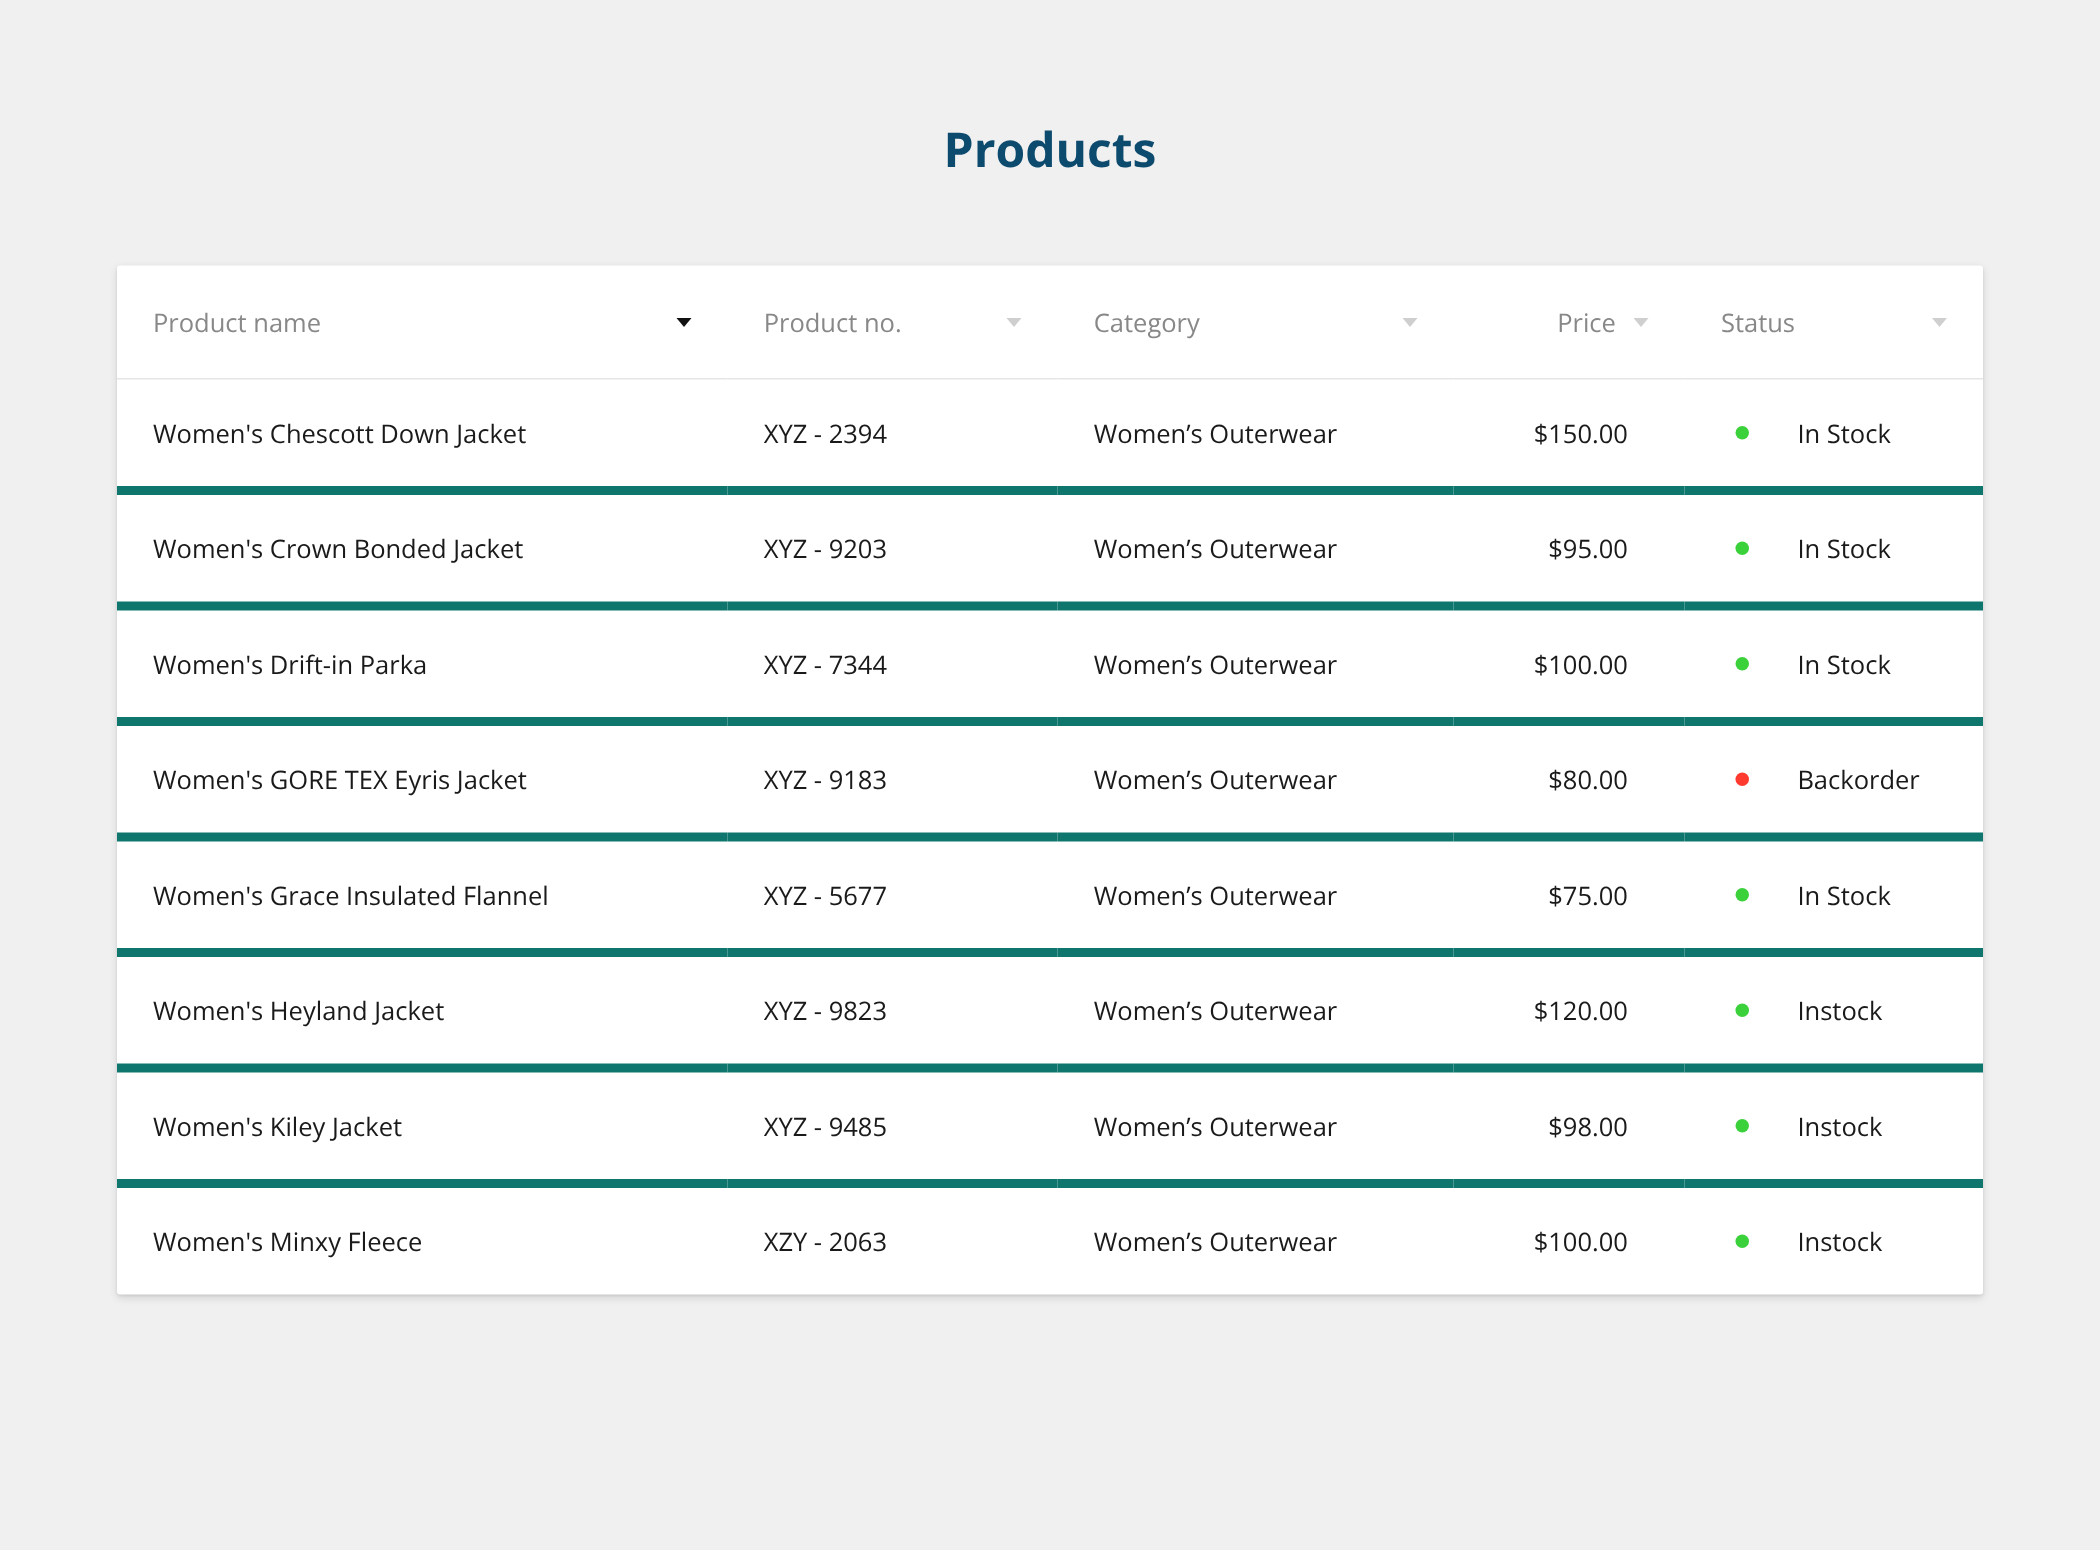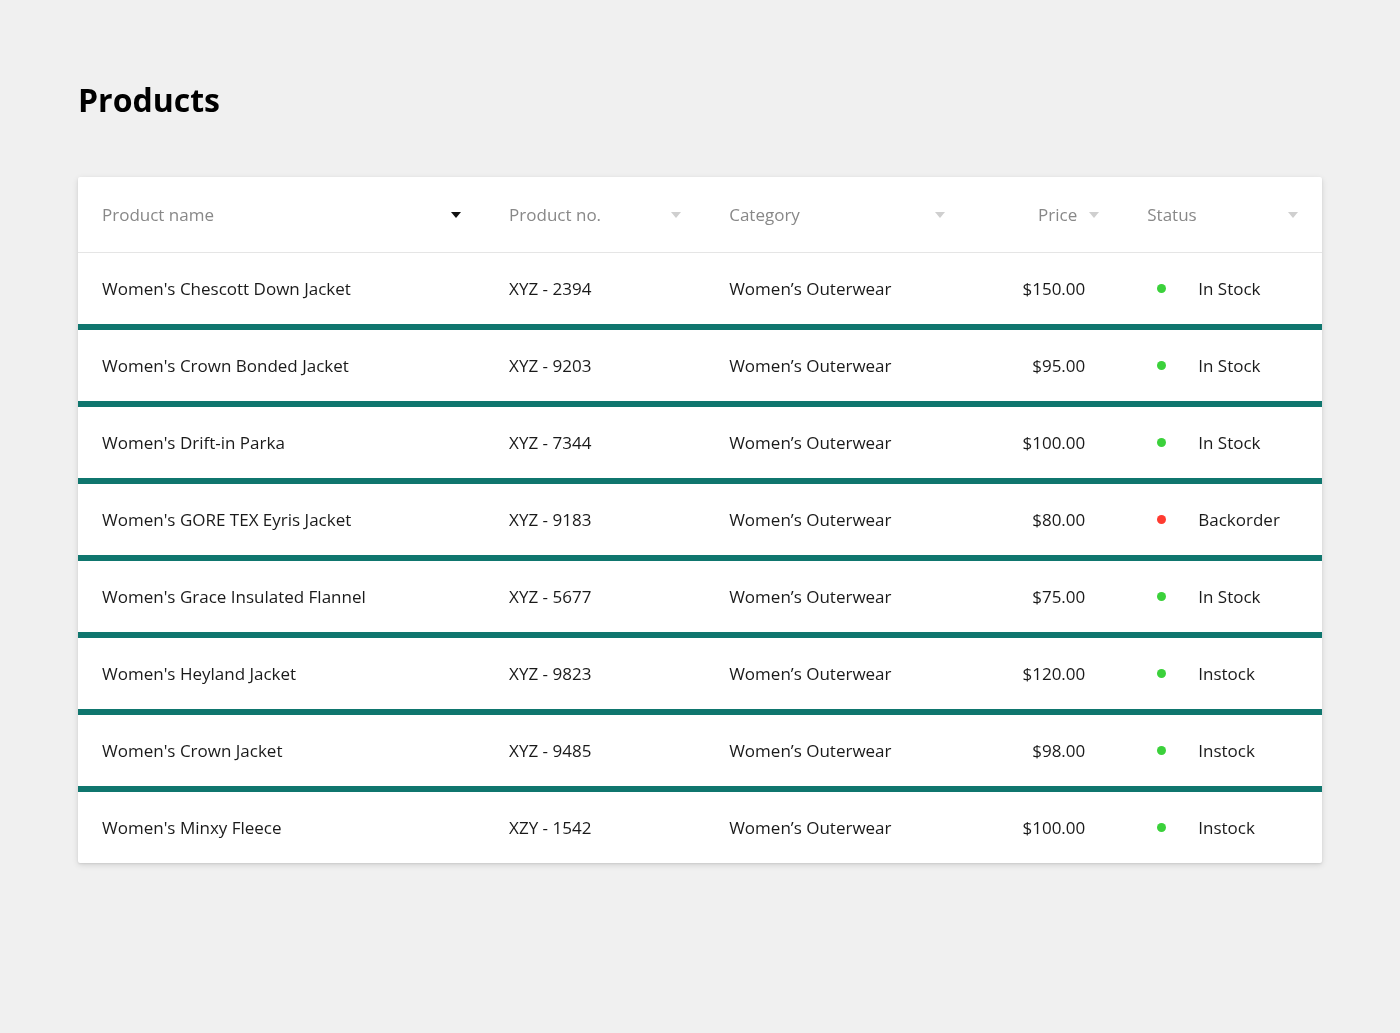--- a/index.html
+++ b/index.html
@@ -7,21 +7,22 @@
     background: #f0f0f0;
     font-family: "Open Sans", -apple-system, BlinkMacSystemFont, "Segoe UI", Roboto, Helvetica, Arial, sans-serif;
     width: 1400px;
     padding: 78px;
     color: #1a1a1a;
   }
   h1.page-title {
     font-size: 32px;
     font-weight: 700;
     margin-bottom: 56px;
-    color: #000000;
+    color: #0c4a6e;
+    text-align: center;
   }
   .table-card {
     background: #fff;
     border-radius: 2px;
     box-shadow: 0 2px 6px rgba(0,0,0,0.12), 0 1px 2px rgba(0,0,0,0.08);
     overflow: hidden;
   }
   table {
     width: 100%;
     border-collapse: collapse;
@@ -188,34 +189,34 @@
           <td class="col-cat">Women’s Outerwear</td>
           <td class="col-price">$120.00</td>
           <td class="col-status">
             <div class="status-cell">
               <span class="dot green"></span>
               <span>Instock</span>
             </div>
           </td>
         </tr>
         <tr>
-          <td class="col-name">Women's Crown Jacket</td>
+          <td class="col-name">Women's Kiley Jacket</td>
           <td class="col-no">XYZ - 9485</td>
           <td class="col-cat">Women’s Outerwear</td>
           <td class="col-price">$98.00</td>
           <td class="col-status">
             <div class="status-cell">
               <span class="dot green"></span>
               <span>Instock</span>
             </div>
           </td>
         </tr>
         <tr>
           <td class="col-name">Women's Minxy Fleece</td>
-          <td class="col-no">XZY - 1542</td>
+          <td class="col-no">XZY - 2063</td>
           <td class="col-cat">Women’s Outerwear</td>
           <td class="col-price">$100.00</td>
           <td class="col-status">
             <div class="status-cell">
               <span class="dot green"></span>
               <span>Instock</span>
             </div>
           </td>
         </tr>
       </tbody>

